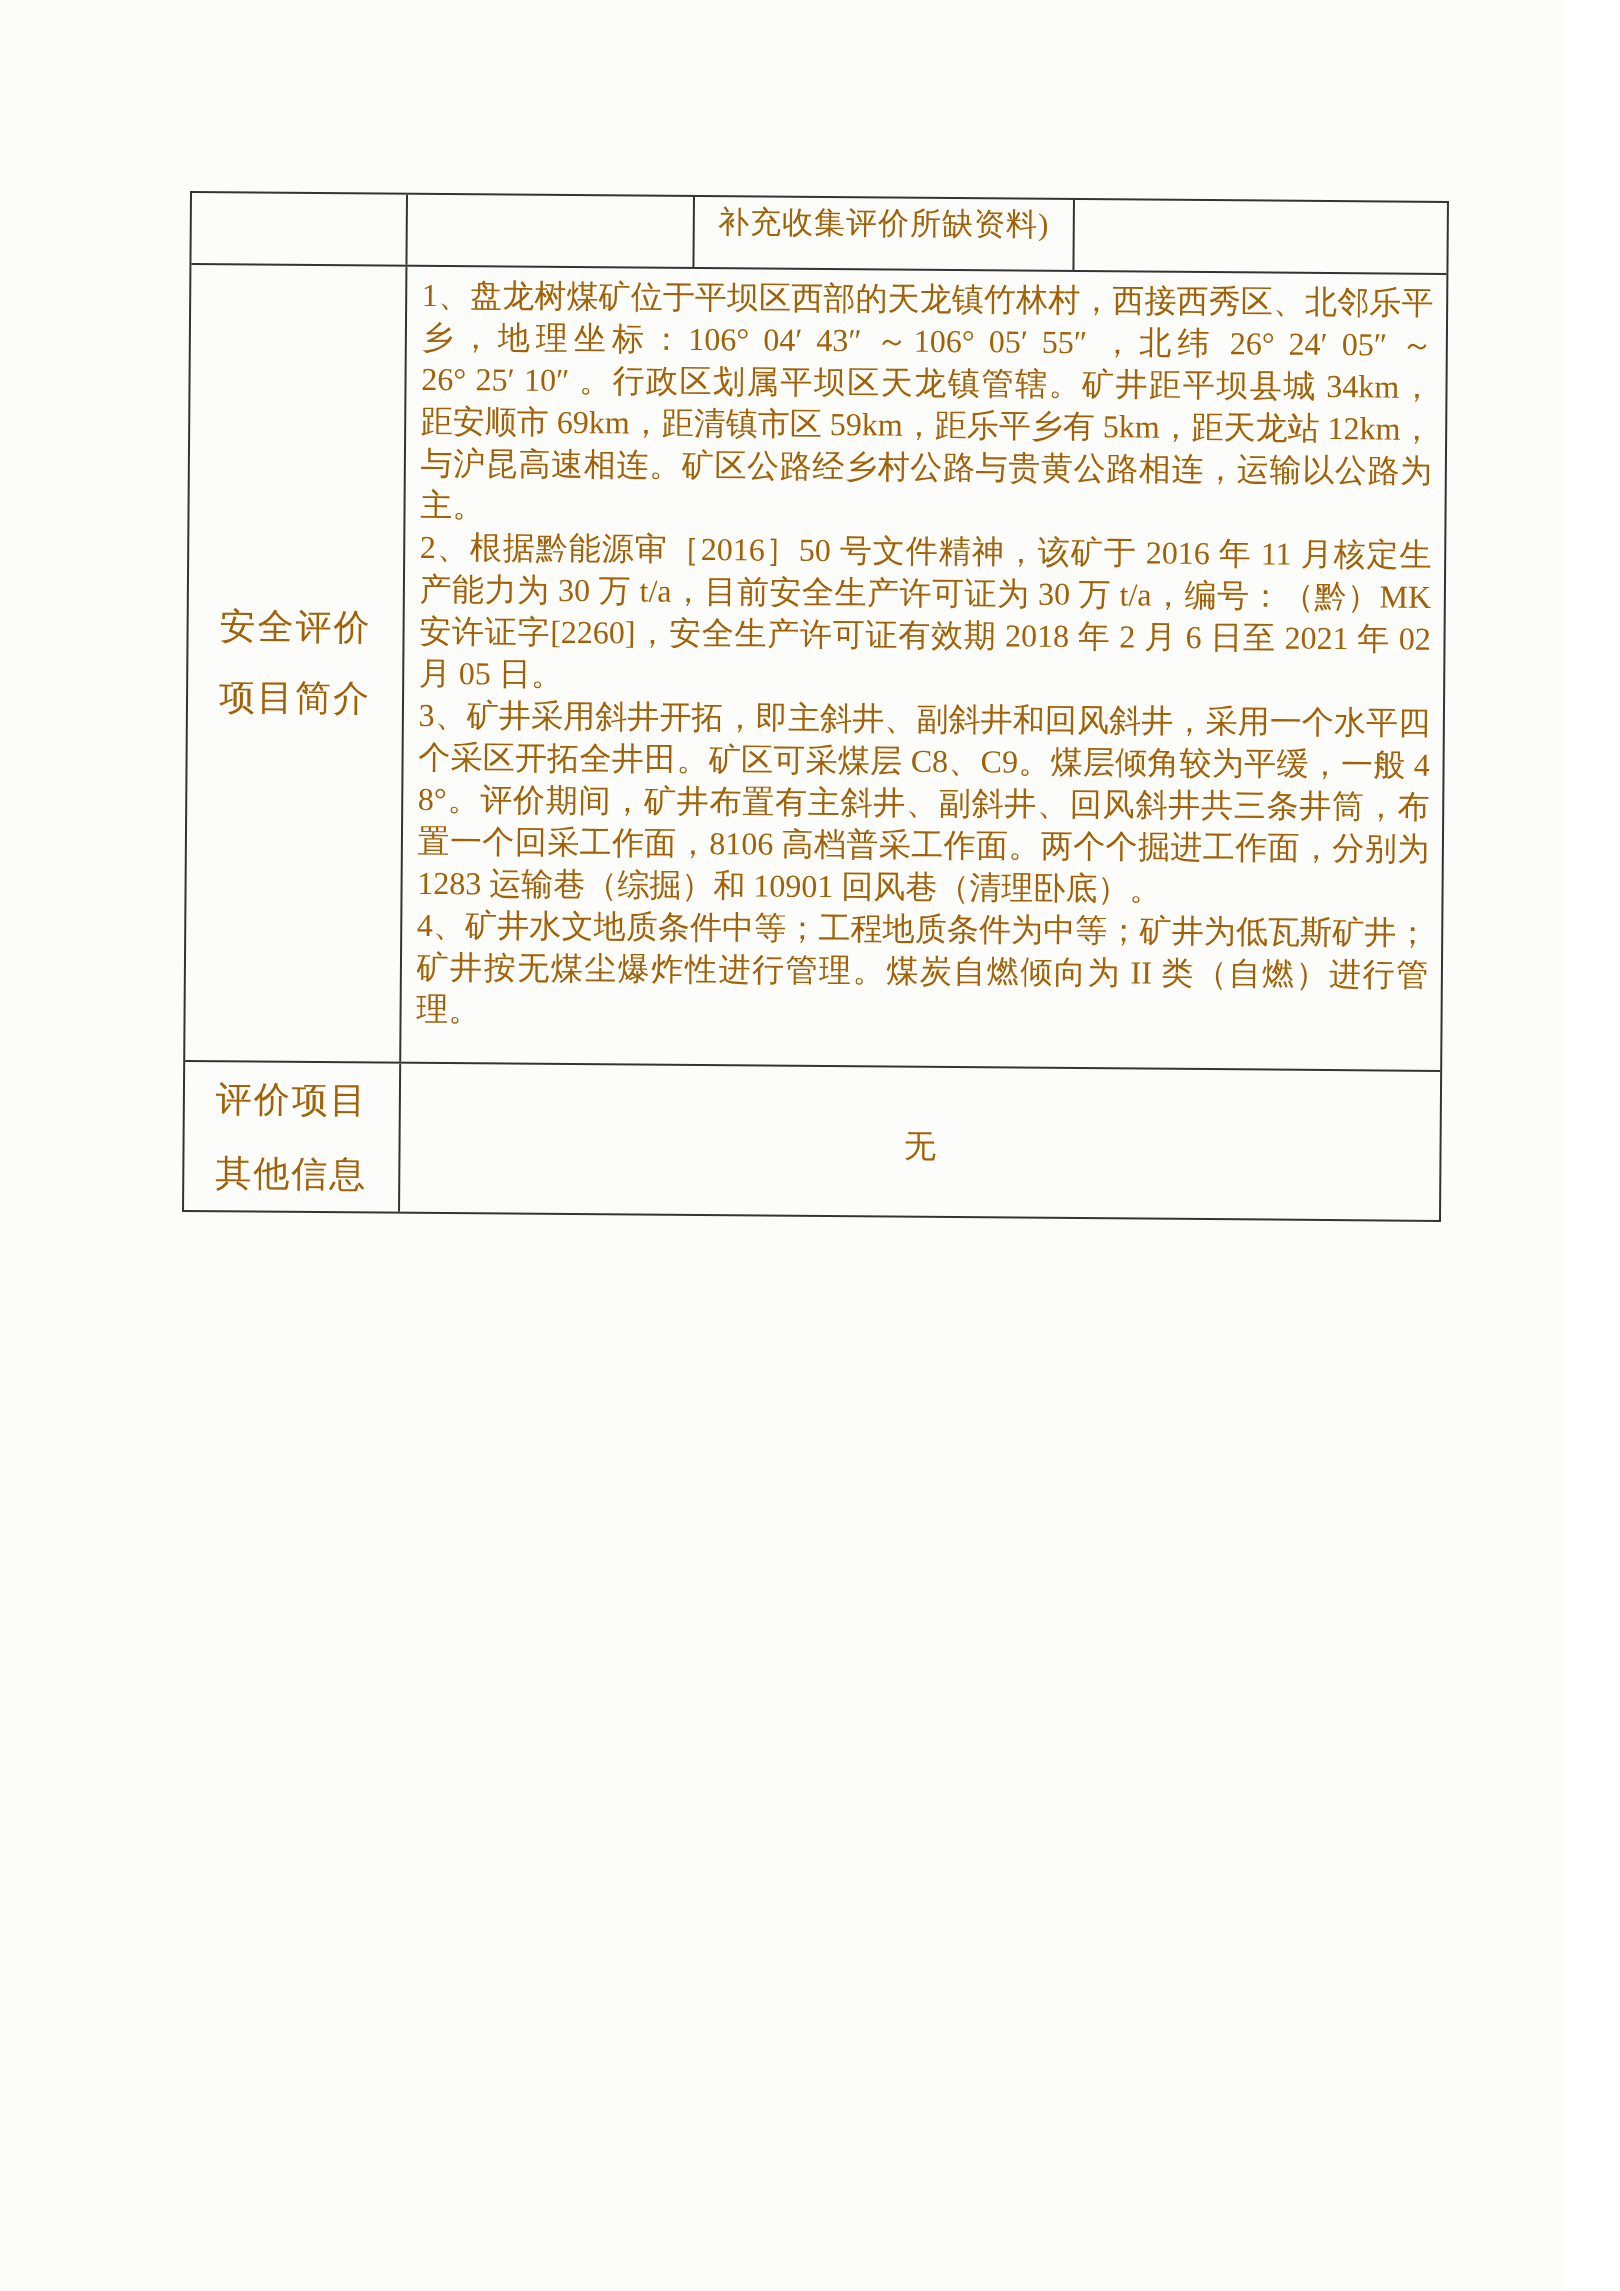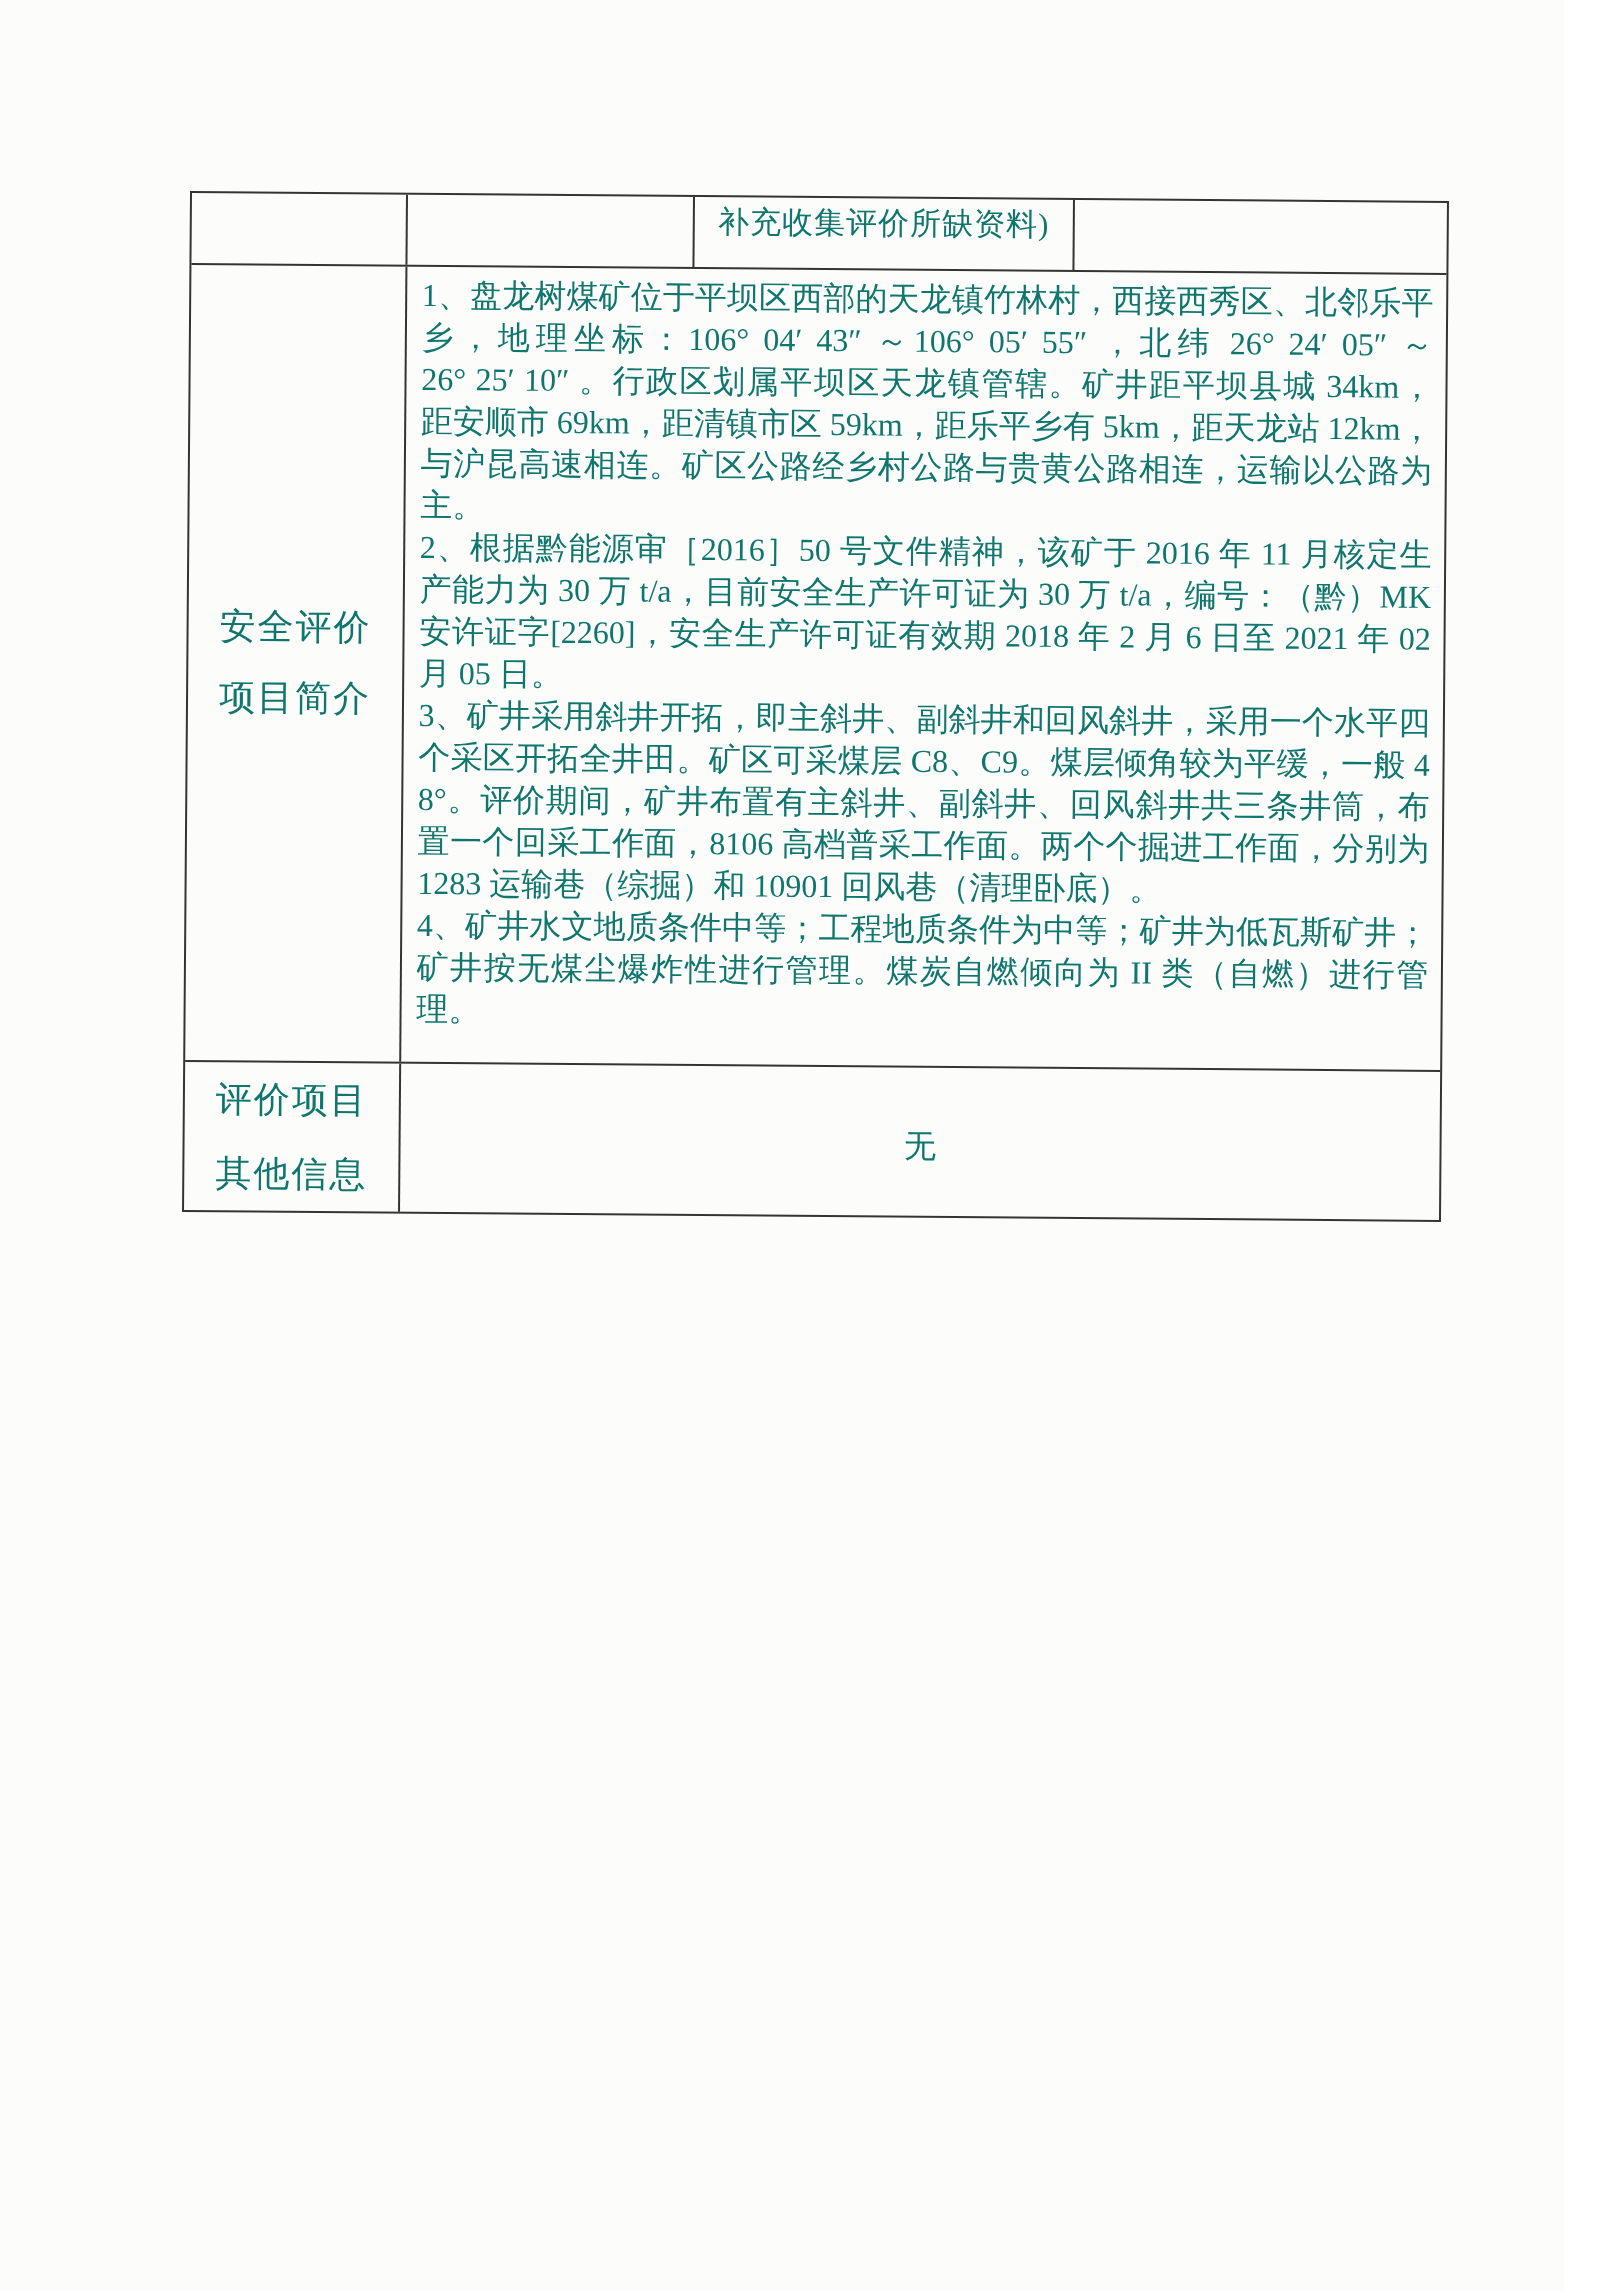--- a/index.html
+++ b/index.html
@@ -5,21 +5,21 @@
   html, body { margin: 0; padding: 0; }
   body { background: #ffffff; }
 
   .page {
     position: relative;
     width: 1564px;
     height: 2292px;
     background: #fcfcfa;
     overflow: hidden;
     font-family: "Liberation Serif", "DejaVu Serif", serif;
-    color: #0f766e;
+    color: #a16207;
   }
 
   .doc-table {
     position: absolute;
     left: 186px;
     top: 196px;
     width: 1259px;
     height: 1021px;
     box-sizing: border-box;
     border: 2px solid #343434;

